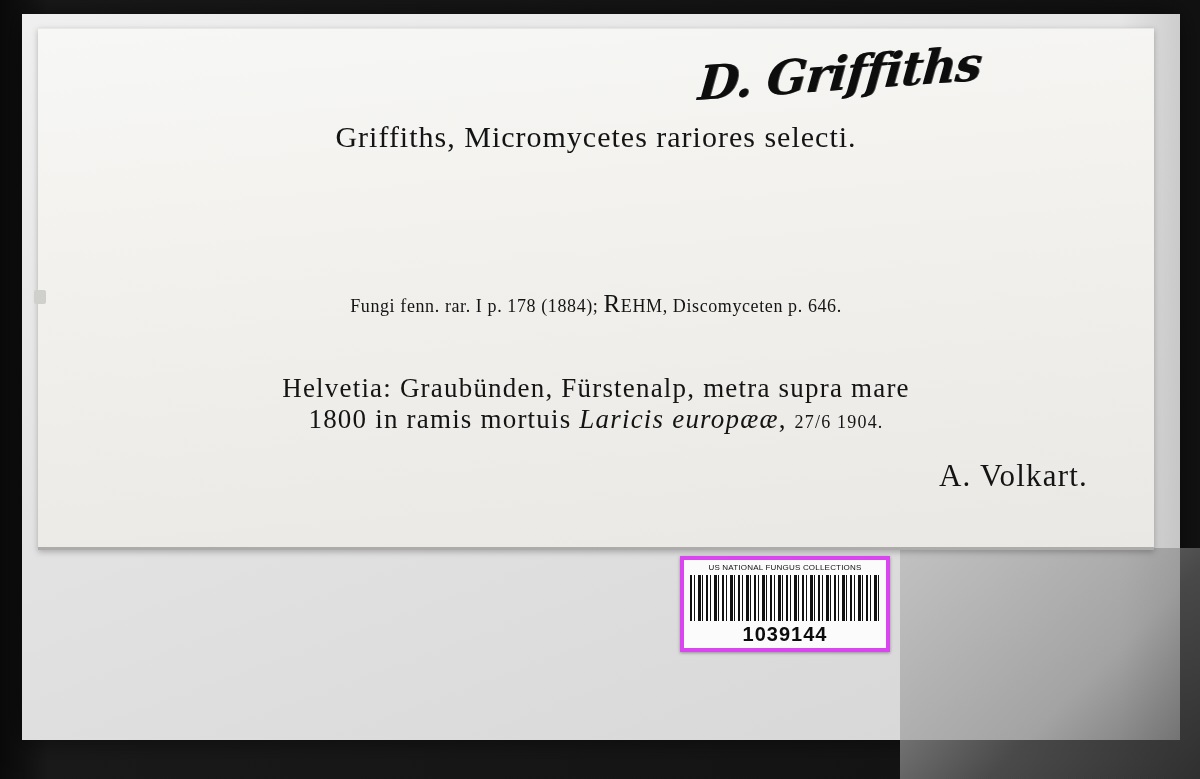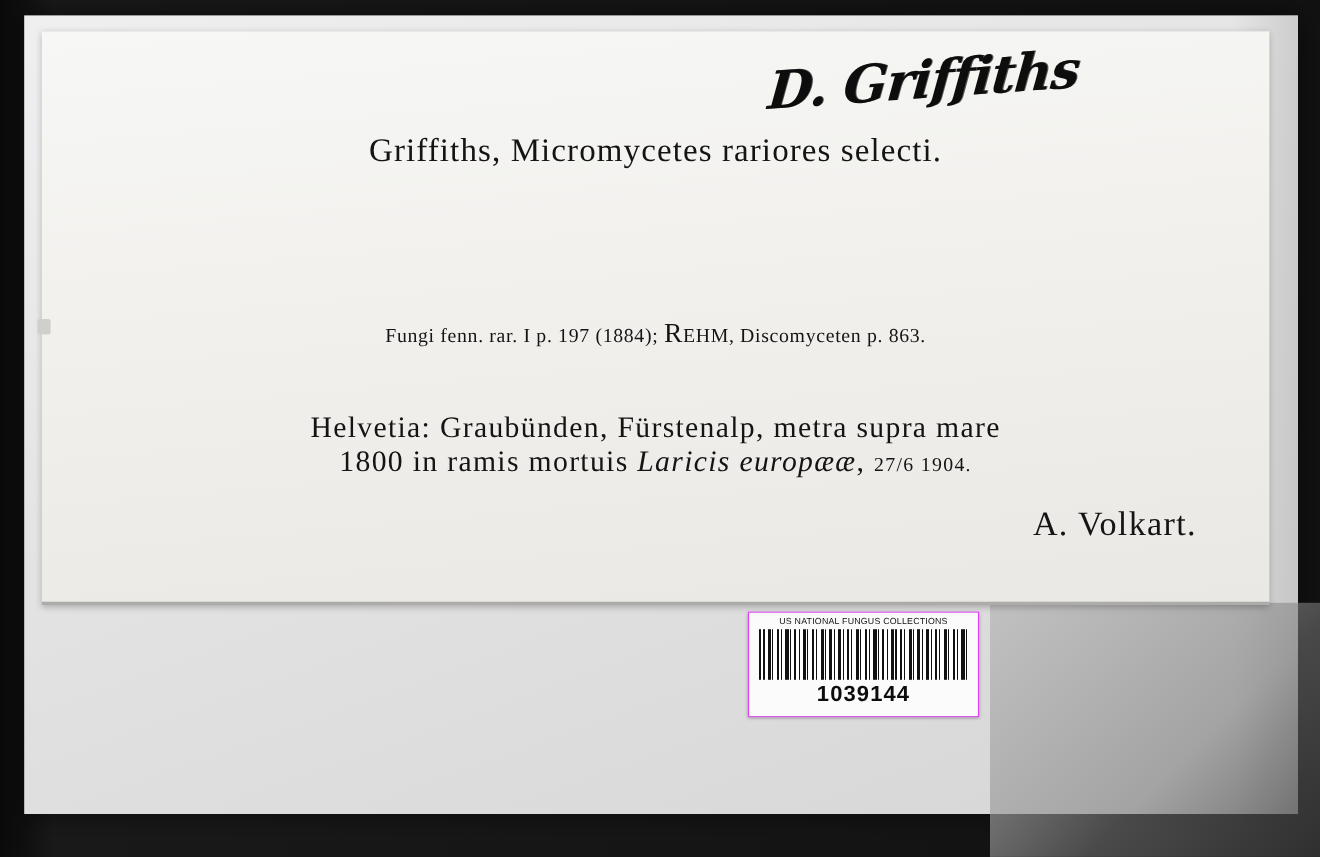--- a/index.html
+++ b/index.html
@@ -192,21 +192,21 @@
   }
 
   
   #barcode-label {
     position: absolute;
     left: 680px;
     top: 556px;
     width: 210px;
     height: 96px;
     background: #fbfbfb;
-    border: 1px solid #d946ef;
+    border: 4px solid #d946ef;
     box-shadow: 0 1px 3px rgba(0,0,0,0.35);
     display: flex;
     flex-direction: column;
     align-items: center;
     padding-top: 3px;
     box-sizing: border-box;
   }
   #barcode-title {
     font-family: "Liberation Sans", sans-serif;
     font-size: 8px;
@@ -256,21 +256,21 @@
     <div id="card-notch"></div>
 
     <div class="crease" style="left:0;top:0;width:1116px;height:1px;"></div>
 
     <div id="handwriting">D. Griffiths</div>
 
     <div class="text-line" id="series-line">Griffiths, Micromycetes rariores selecti.</div>
 
 
     <div class="text-line" id="citation-line">
-      <span>Fungi fenn. rar. I p. 197 (1884); </span><span class="sc">Rehm</span><span>, Discomyceten p. 863.</span>
+      <span>Fungi fenn. rar. I p. 178 (1884); </span><span class="sc">Rehm</span><span>, Discomyceten p. 646.</span>
     </div>
 
     <div class="text-line" id="locality-1">Helvetia: Graubünden, Fürstenalp, metra supra mare</div>
 
     <div class="text-line" id="locality-2">
       <span>1800 in ramis mortuis </span><span class="ital">Laricis europææ</span><span>,</span>
       <span class="frac">27/6  1904.</span>
     </div>
 
     <div class="text-line" id="collector">A.  Volkart.</div>

